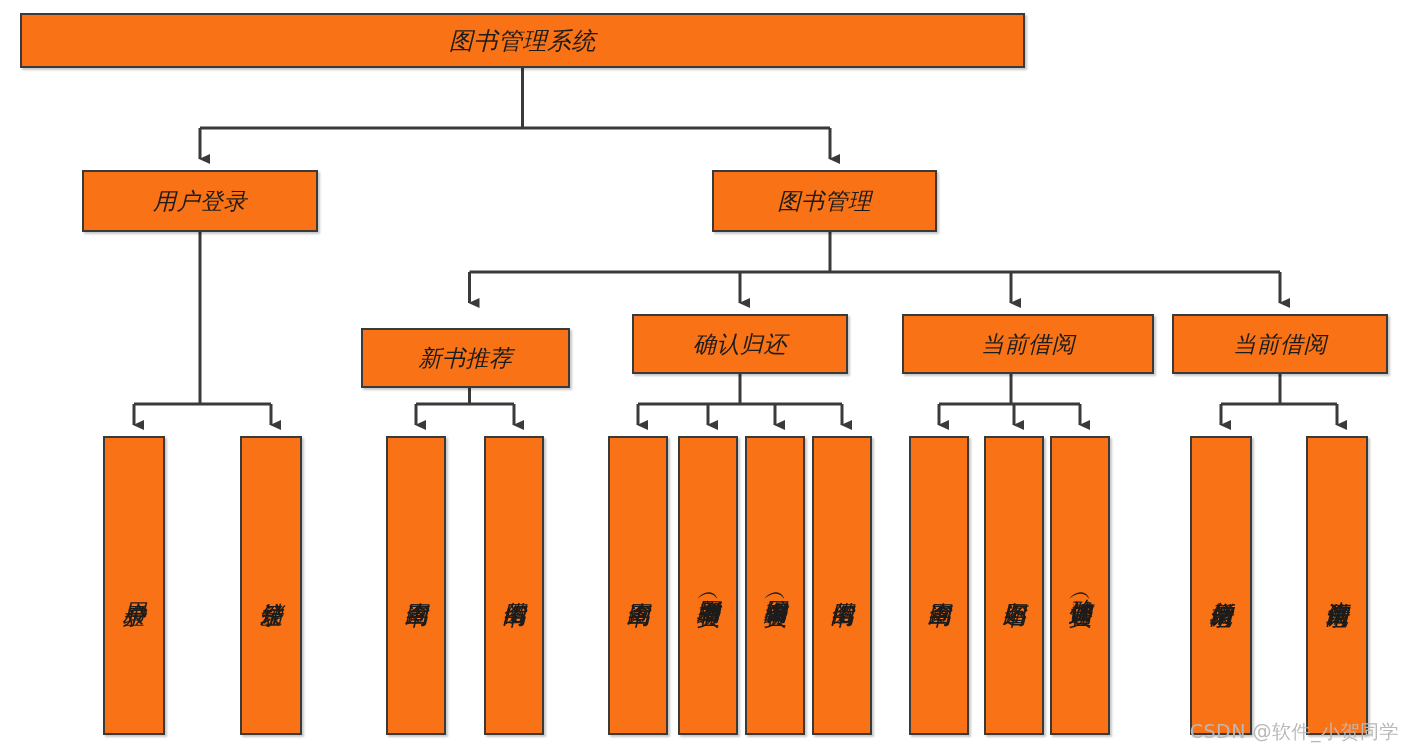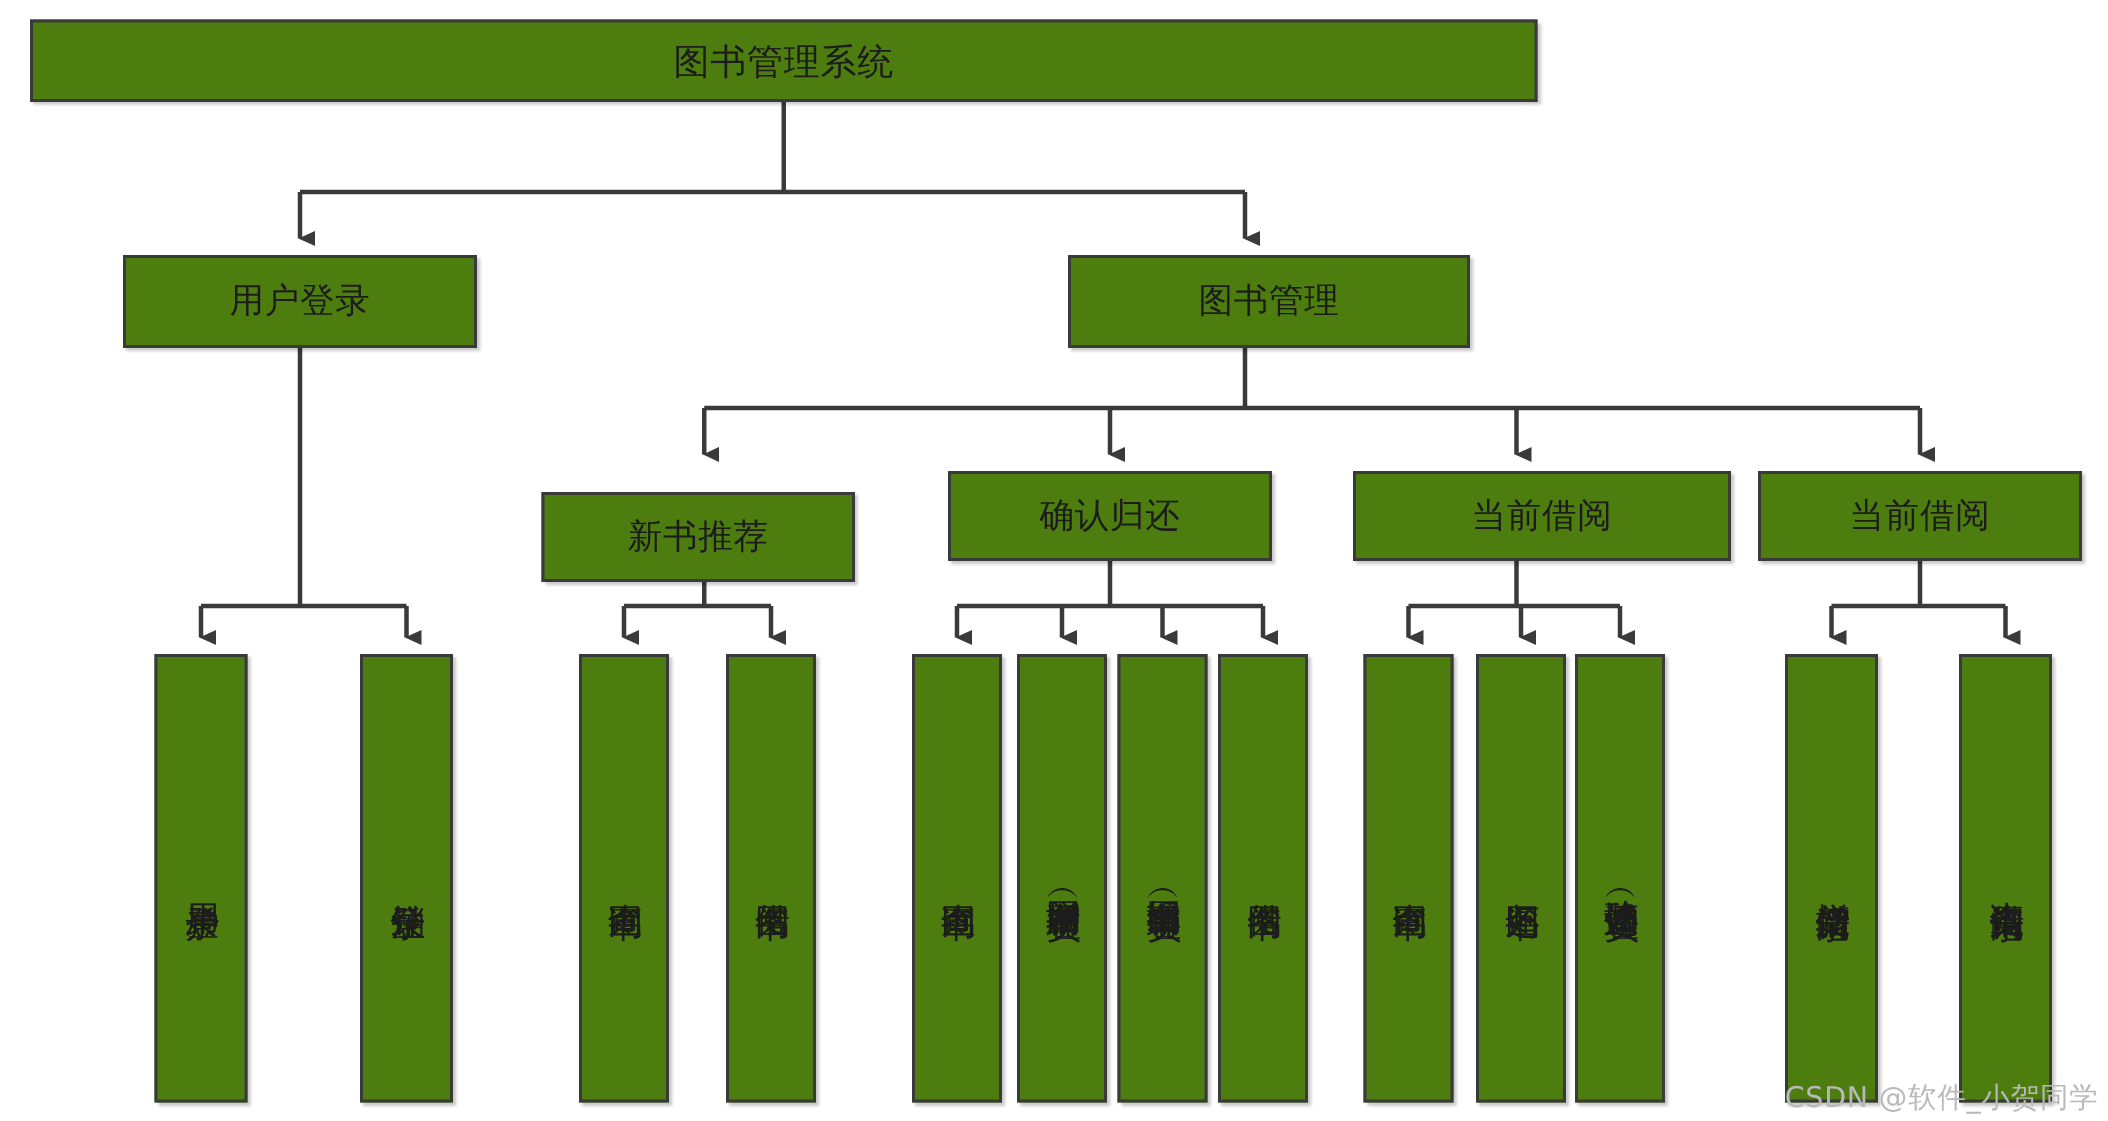--- a/index.html
+++ b/index.html
@@ -22,26 +22,27 @@
     left: 0;
     top: 0;
     width: 1405px;
     height: 747px;
     pointer-events: none;
   }
   .node {
     position: absolute;
     box-sizing: border-box;
     border: 2px solid #3a3a3a;
-    background: #4d7c0f;
+    background: #f97316;
     display: flex;
     align-items: center;
     justify-content: center;
     box-shadow: 2px 2px 2px rgba(0,0,0,0.22);
     color: #1c1c1c;
+    font-style: italic;
   }
   .node .label {
     display: block;
     text-align: center;
     line-height: 1.25;
     letter-spacing: 0.5px;
   }
   .node.horiz .label {
     font-size: 23px;
     writing-mode: horizontal-tb;
@@ -121,21 +122,21 @@
       </g>
   </svg>
 
   <div id="node-layer">
       <div class="node horiz" id="root" style="left: 20px; top: 13px; width: 1005px; height: 55px;">
         <span class="label">图书管理系统</span>
       </div>
       <div class="node horiz" id="l2a" style="left: 82px; top: 170px; width: 236px; height: 62px;">
         <span class="label">用户登录</span>
       </div>
-      <div class="node horiz" id="l2b" style="left: 712px; top: 170px; width: 268px; height: 62px;">
+      <div class="node horiz" id="l2b" style="left: 712px; top: 170px; width: 225px; height: 62px;">
         <span class="label">图书管理</span>
       </div>
       <div class="node horiz" id="l3a" style="left: 361px; top: 328px; width: 209px; height: 60px;">
         <span class="label">新书推荐</span>
       </div>
       <div class="node horiz" id="l3b" style="left: 632px; top: 314px; width: 216px; height: 60px;">
         <span class="label">确认归还</span>
       </div>
       <div class="node horiz" id="l3c" style="left: 902px; top: 314px; width: 252px; height: 60px;">
         <span class="label">当前借阅</span>

